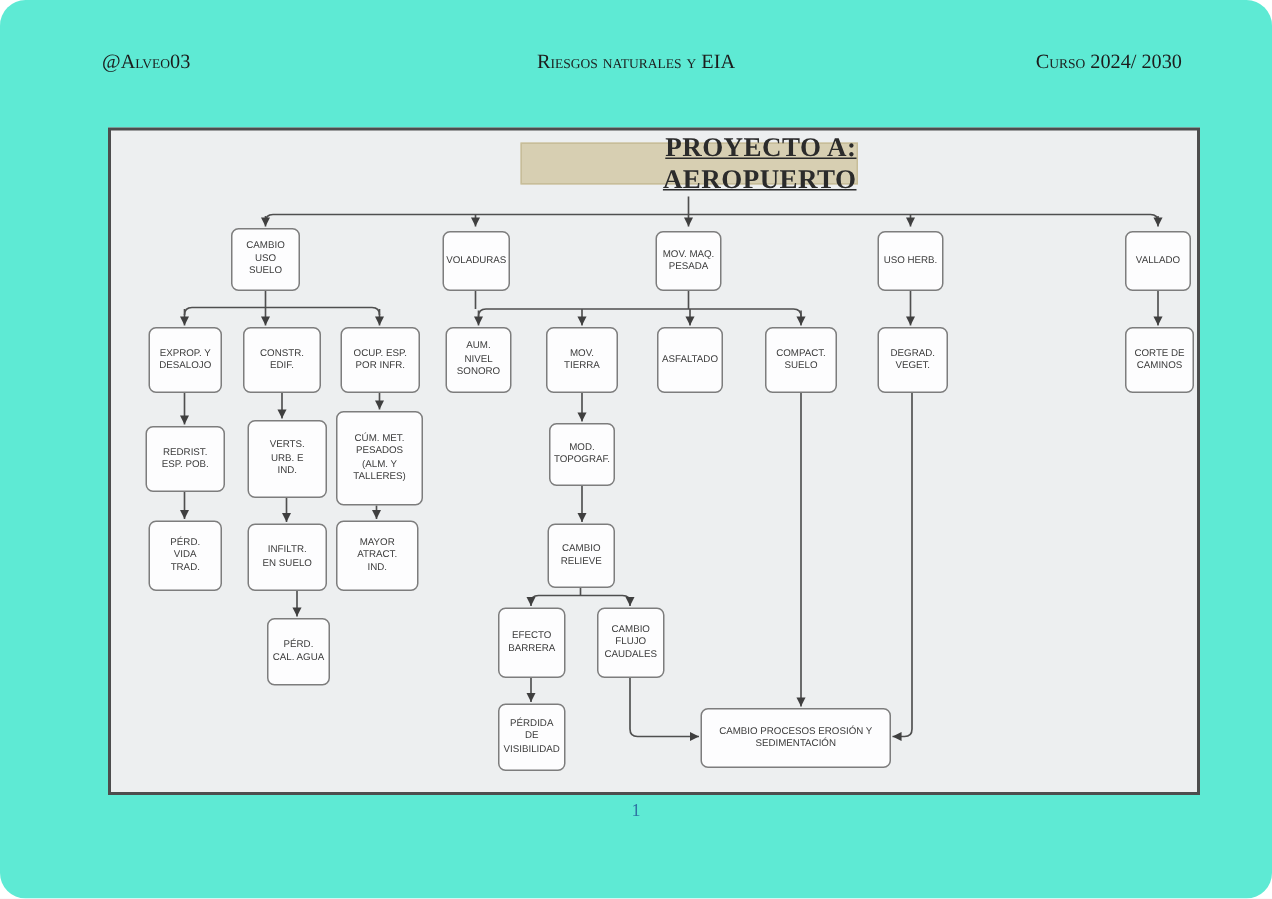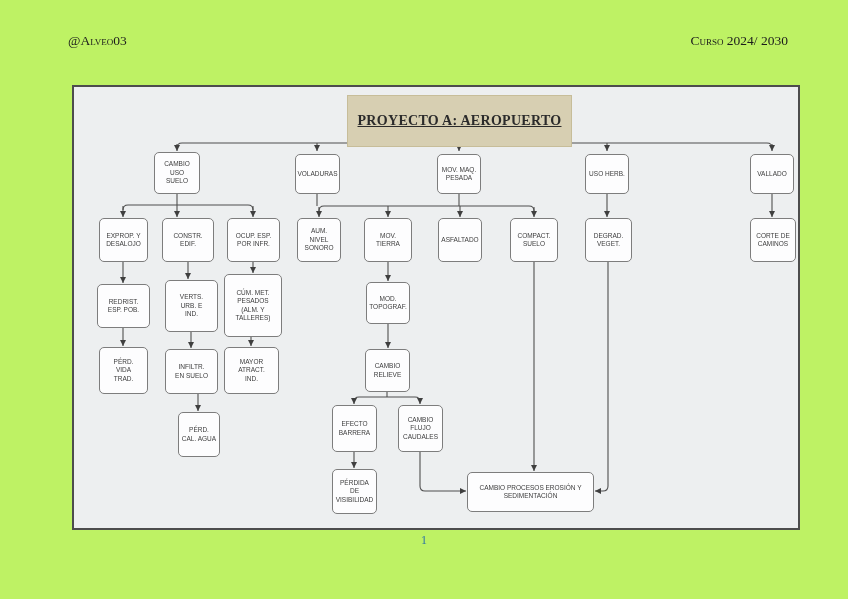--- a/index.html
+++ b/index.html
@@ -1,51 +1,52 @@
 <!DOCTYPE html>
 <html style="--title-bg: #d7cfb2; --canvas-bg: #edeff0; --canvas-border: #4d4d4d; --node-border: #7d7d7d; --connector: #4f4f4f; --page-number: #2e74a4;"><head>
 <meta charset="utf-8">
 <style>
   html,body{margin:0;padding:0;background:#fff;}
-  #page{position:relative;width:848px;height:599px;background:#bef264;overflow:hidden;
-        font-family:"Liberation Sans",sans-serif;}
+  #page{position:relative;width:848px;height:599px;background:#5eead4;overflow:hidden;
+        font-family:"Liberation Sans",sans-serif;border-radius:17px;}
   
   .hdr{position:absolute;top:33px;left:0;right:0;height:18px;
        font-family:"Liberation Serif",serif;font-variant:small-caps;
        font-size:13.5px;color:#1c1c1c;}
   .hdr-left{position:absolute;left:68px;top:0;}
   .hdr-center{position:absolute;left:0;right:0;top:0;text-align:center;}
   .hdr-right{position:absolute;right:60px;top:0;}
   
   #canvas{position:absolute;left:72px;top:85px;width:728px;height:445px;
           background:var(--canvas-bg,#edeff0);border:2px solid var(--canvas-border,#4d4d4d);
           box-sizing:border-box;}
   #connectors{position:absolute;left:0;top:0;width:728px;height:445px;pointer-events:none;}
-  .titlebox{position:absolute;left:273px;top:8px;width:225px;height:52px;
+  .titlebox{position:absolute;left:273px;top:8px;width:225px;height:28px;
             background:var(--title-bg,#d7cfb2);border:1px solid #c7bd99;box-sizing:border-box;
             display:flex;align-items:center;justify-content:center;
-            font-family:"Liberation Serif",serif;font-weight:bold;font-size:14px;
-            color:#2b2b2b;text-decoration:underline;letter-spacing:.3px;}
+            font-family:"Liberation Serif",serif;font-weight:bold;font-size:18px;
+            color:#2b2b2b;text-decoration:underline;letter-spacing:.3px;text-align:right;}
   .node{position:absolute;background:#fdfdfe;border:1px solid var(--node-border,#7d7d7d);
         border-radius:5px;box-sizing:border-box;
         display:flex;align-items:center;justify-content:center;text-align:center;
         font-size:6.5px;line-height:1.3;color:#3c3c3c;white-space:pre-line;
         padding:1px;}
   
   .pagenum{position:absolute;left:0;right:0;top:533px;text-align:center;
            font-family:"Liberation Serif",serif;font-size:12px;
            color:var(--page-number,#2e74a4);}
 </style>
 </head>
 <body>
 
 <div id="page">
 
   <div class="hdr">
     <span class="hdr-left">@Alveo03</span>
+    <span class="hdr-center">Riesgos naturales y EIA</span>
     <span class="hdr-right">Curso 2024/ 2030</span>
   </div>
 
   <div id="canvas">
 
     <svg id="connectors" viewBox="0 0 728 445" xmlns="http://www.w3.org/2000/svg">
       <defs>
         <marker id="ah" viewBox="0 0 10 10" refX="10" refY="5" markerWidth="5.5" markerHeight="5.5" orient="auto-start-reverse">
           <path d="M0,0 L10,5 L0,10 z" fill="#3f3f3f"></path>
         </marker>

